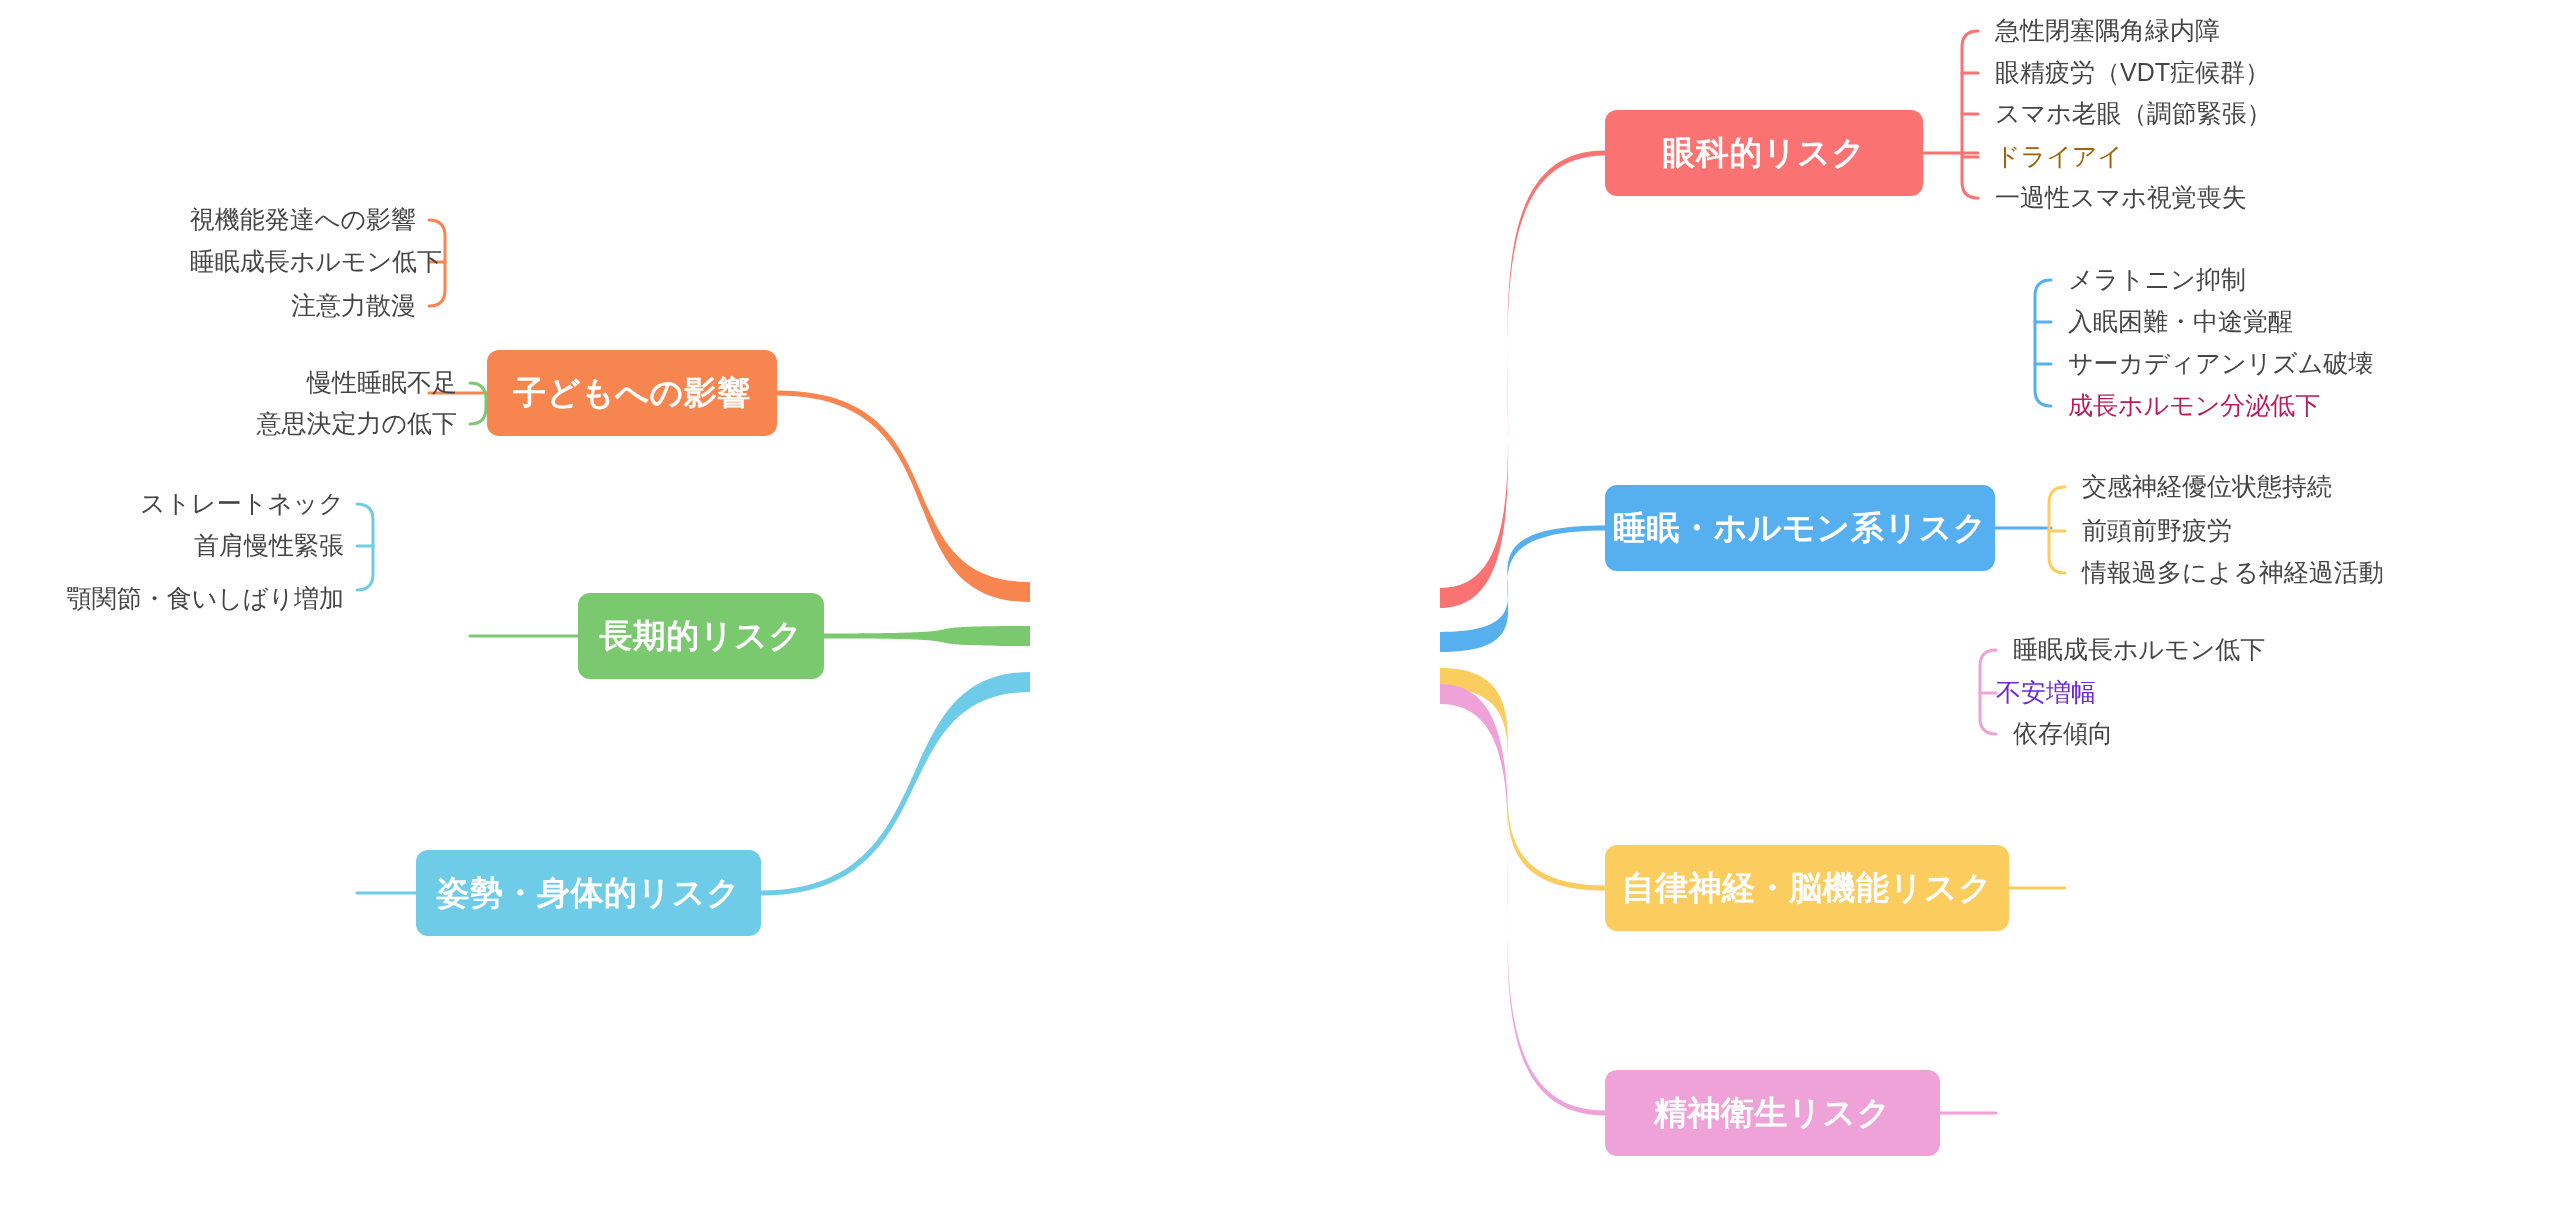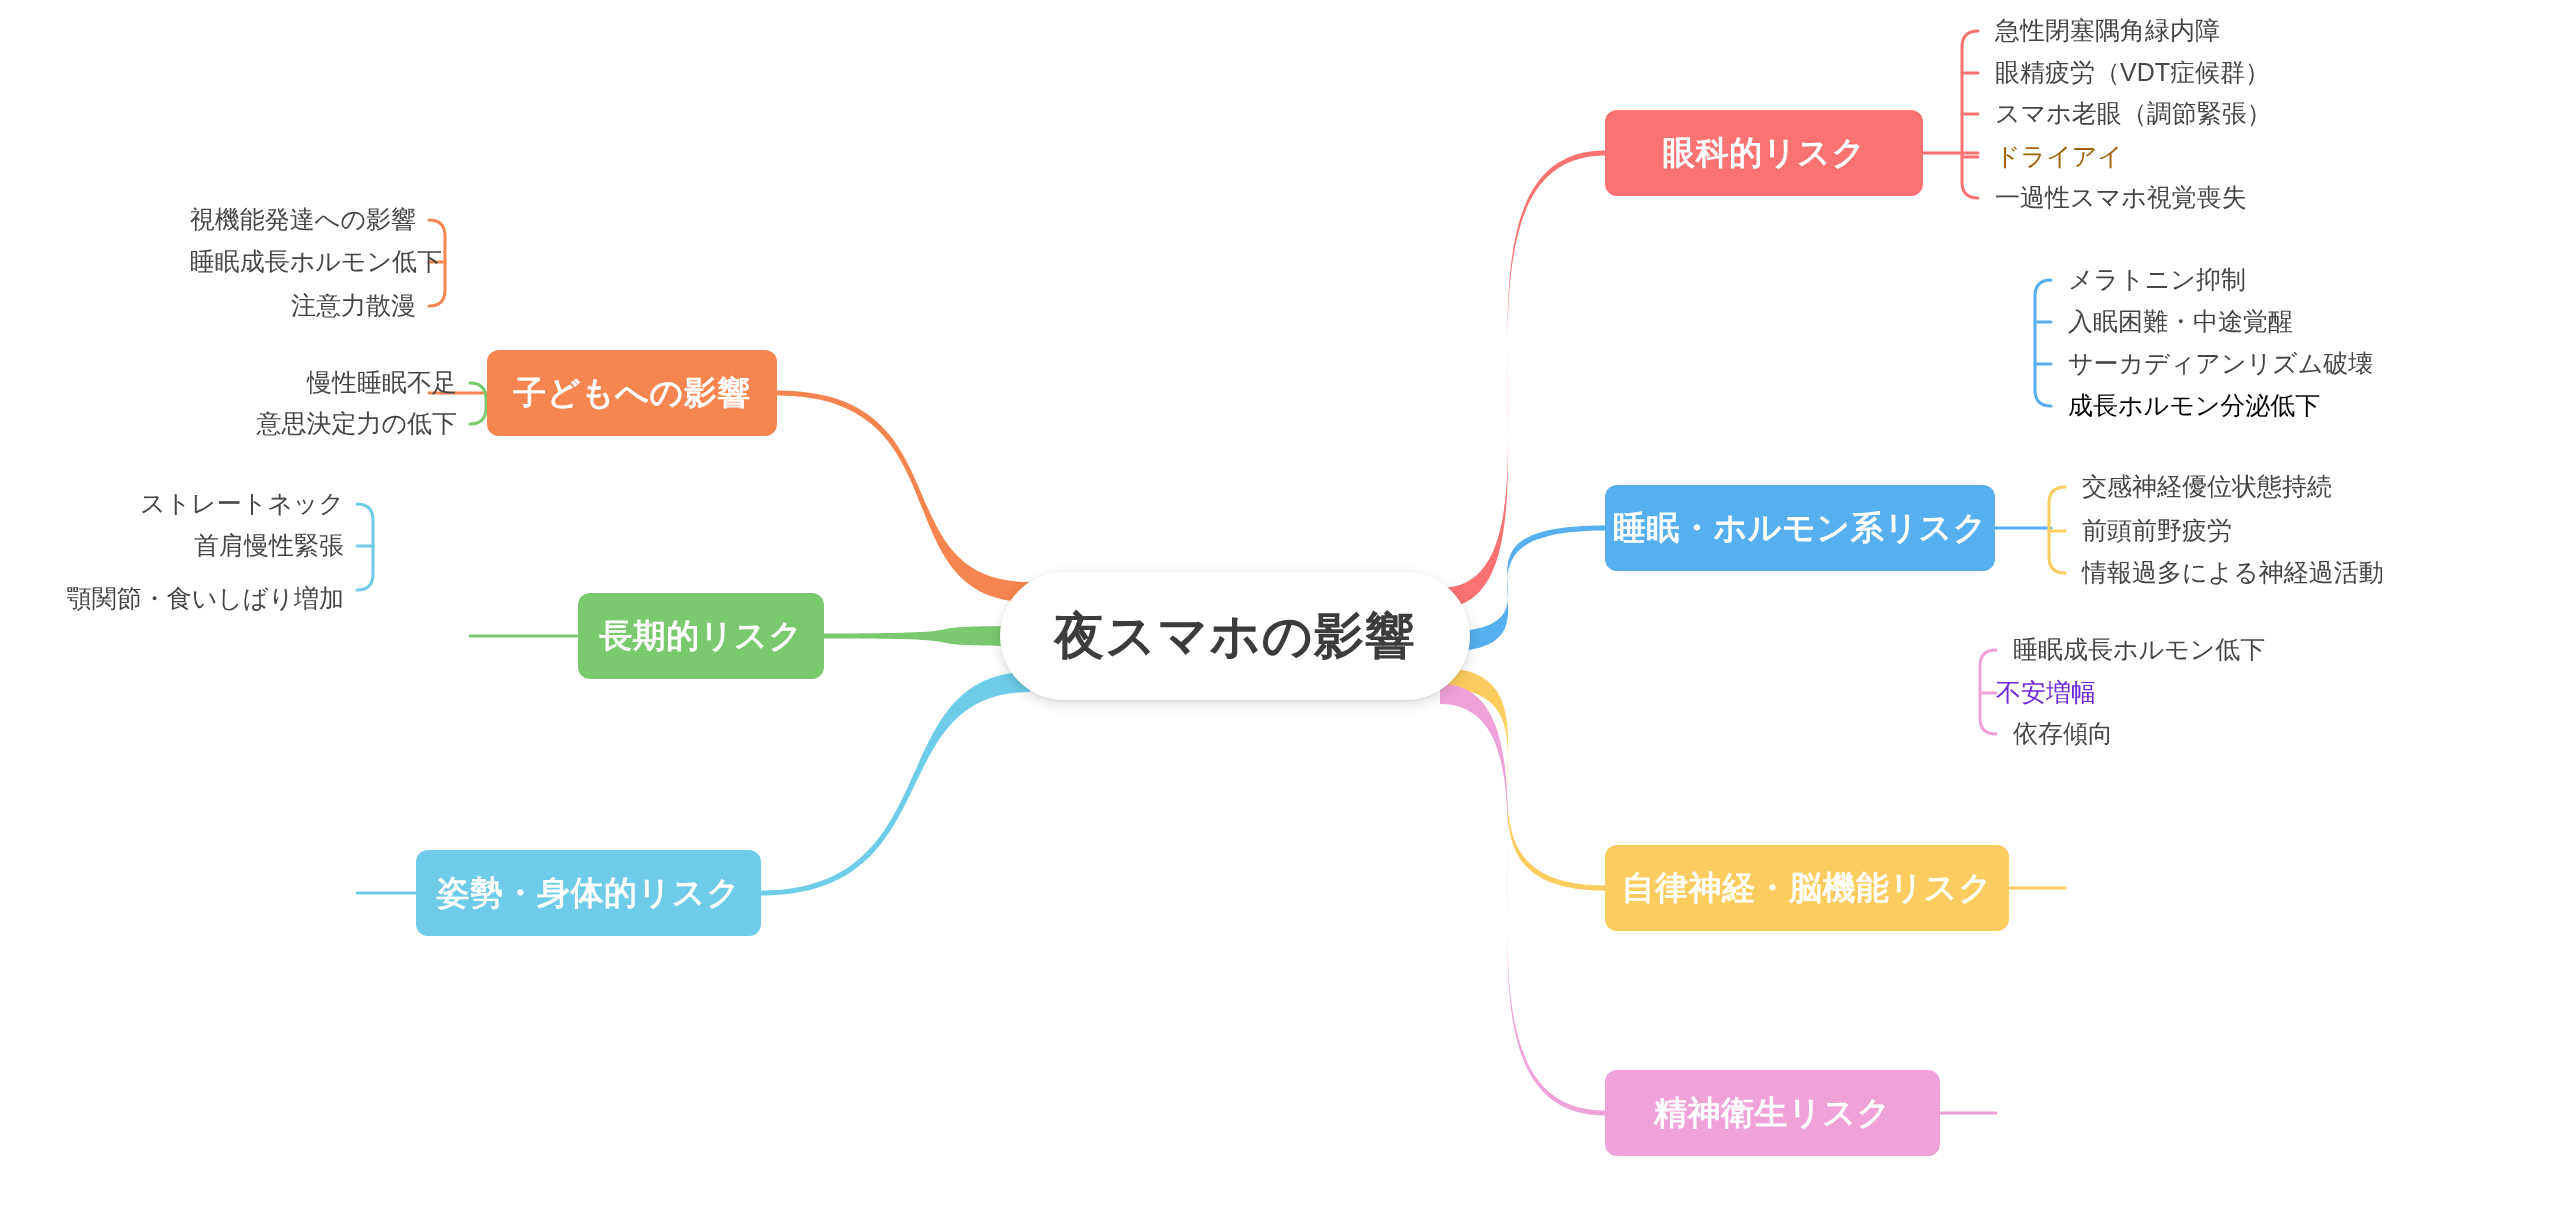--- a/index.html
+++ b/index.html
@@ -106,40 +106,37 @@
       <line x1="445" y1="262" x2="429" y2="262" stroke="#F7854F" stroke-width="3" stroke-linecap="round"></line>
       <path d="M 1030 626 C 880 626, 1014 633.5, 824 633.5 L 824 638.5 C 1014 638.5, 880 646, 1030 646 Z" fill="#7BC96F" stroke="none"></path>
       <line x1="578" y1="636" x2="470" y2="636" stroke="#7BC96F" stroke-width="3" stroke-linecap="round"></line>
       <path d="M 470 383 Q 486 383 486 399 L 486 408 Q 486 424 470 424" fill="none" stroke="#7BC96F" stroke-width="3" stroke-linecap="round"></path>
       <path d="M 1030 672 C 880 672, 951 890.5, 761 890.5 L 761 895.5 C 951 895.5, 880 692, 1030 692 Z" fill="#6FCCE8" stroke="none"></path>
       <line x1="416" y1="893" x2="357" y2="893" stroke="#6FCCE8" stroke-width="3" stroke-linecap="round"></line>
       <path d="M 357 504 Q 373 504 373 520 L 373 574 Q 373 590 357 590" fill="none" stroke="#6FCCE8" stroke-width="3" stroke-linecap="round"></path>
       <line x1="373" y1="546" x2="357" y2="546" stroke="#6FCCE8" stroke-width="3" stroke-linecap="round"></line>
     </svg>
 
-  <div class="center-node" id="center-node" style="left: 1000px; top: 572px; width: 470px; height: 128px; background: rgb(255, 255, 255);">
-    <span class="center-label" style="color: rgb(60, 60, 60);">夜スマホの影響</span>
-  </div>
 
   <div id="nodes-layer">
       <div class="branch-node" style="left: 1605px; top: 110px; width: 318px; height: 86px; background: rgb(251, 114, 114);">
         <span class="branch-label">眼科的リスク</span>
       </div>
       <div class="leaf right" style="top: 18px; color: rgb(69, 69, 69); left: 1995px;">急性閉塞隅角緑内障</div>
       <div class="leaf right" style="top: 60px; color: rgb(69, 69, 69); left: 1995px;">眼精疲労（VDT症候群）</div>
       <div class="leaf right" style="top: 101px; color: rgb(69, 69, 69); left: 1995px;">スマホ老眼（調節緊張）</div>
       <div class="leaf right" style="top: 144px; color: #a16207; left: 1995px;">ドライアイ</div>
       <div class="leaf right" style="top: 185px; color: rgb(69, 69, 69); left: 1995px;">一過性スマホ視覚喪失</div>
       <div class="branch-node" style="left: 1605px; top: 485px; width: 390px; height: 86px; background: rgb(86, 175, 238);">
         <span class="branch-label">睡眠・ホルモン系リスク</span>
       </div>
       <div class="leaf right" style="top: 267px; color: rgb(69, 69, 69); left: 2068px;">メラトニン抑制</div>
       <div class="leaf right" style="top: 309px; color: rgb(69, 69, 69); left: 2068px;">入眠困難・中途覚醒</div>
       <div class="leaf right" style="top: 351px; color: rgb(69, 69, 69); left: 2068px;">サーカディアンリズム破壊</div>
-      <div class="leaf right" style="top: 393px; color: #000000; left: 2068px;">成長ホルモン分泌低下</div>
+      <div class="leaf right" style="top: 393px; color: #be185d; left: 2068px;">成長ホルモン分泌低下</div>
       <div class="branch-node" style="left: 1605px; top: 845px; width: 404px; height: 86px; background: rgb(251, 205, 95);">
         <span class="branch-label">自律神経・脳機能リスク</span>
       </div>
       <div class="leaf right" style="top: 474px; color: rgb(69, 69, 69); left: 2082px;">交感神経優位状態持続</div>
       <div class="leaf right" style="top: 518px; color: rgb(69, 69, 69); left: 2082px;">前頭前野疲労</div>
       <div class="leaf right" style="top: 560px; color: rgb(69, 69, 69); left: 2082px;">情報過多による神経過活動</div>
       <div class="branch-node" style="left: 1605px; top: 1070px; width: 335px; height: 86px; background: rgb(239, 162, 216);">
         <span class="branch-label">精神衛生リスク</span>
       </div>
       <div class="leaf right" style="top: 637px; color: rgb(69, 69, 69); left: 2013px;">睡眠成長ホルモン低下</div>

